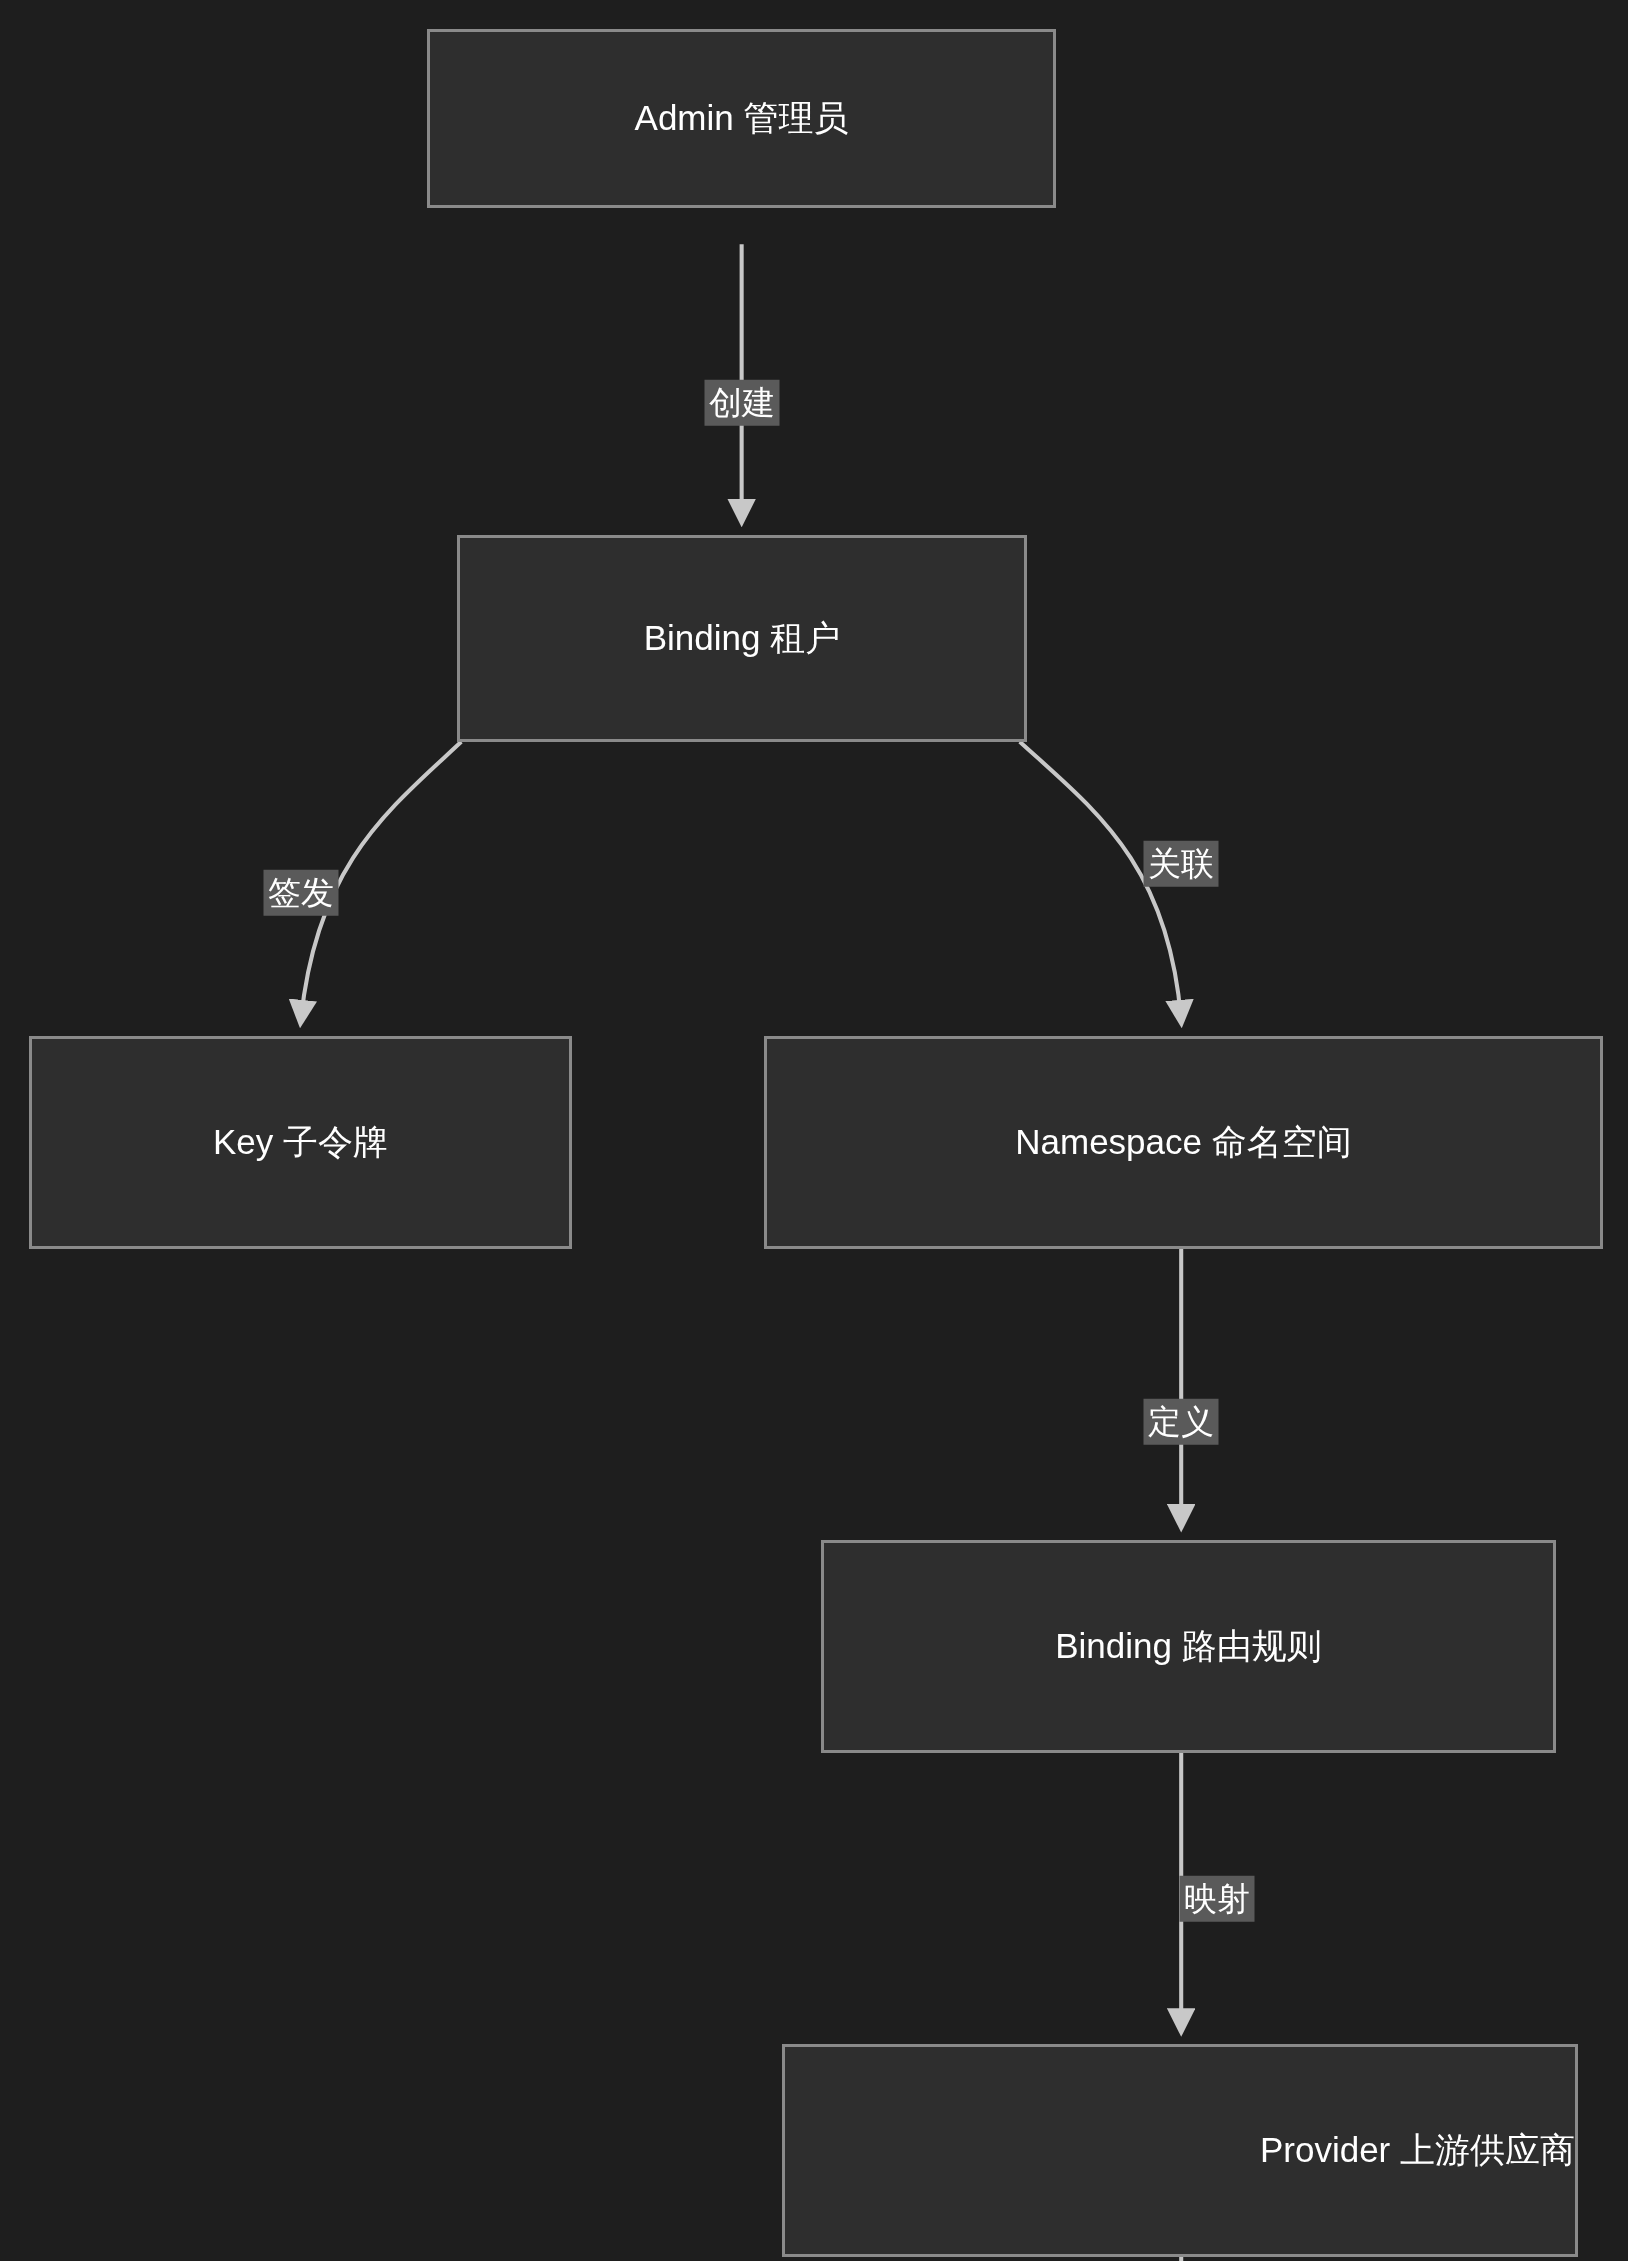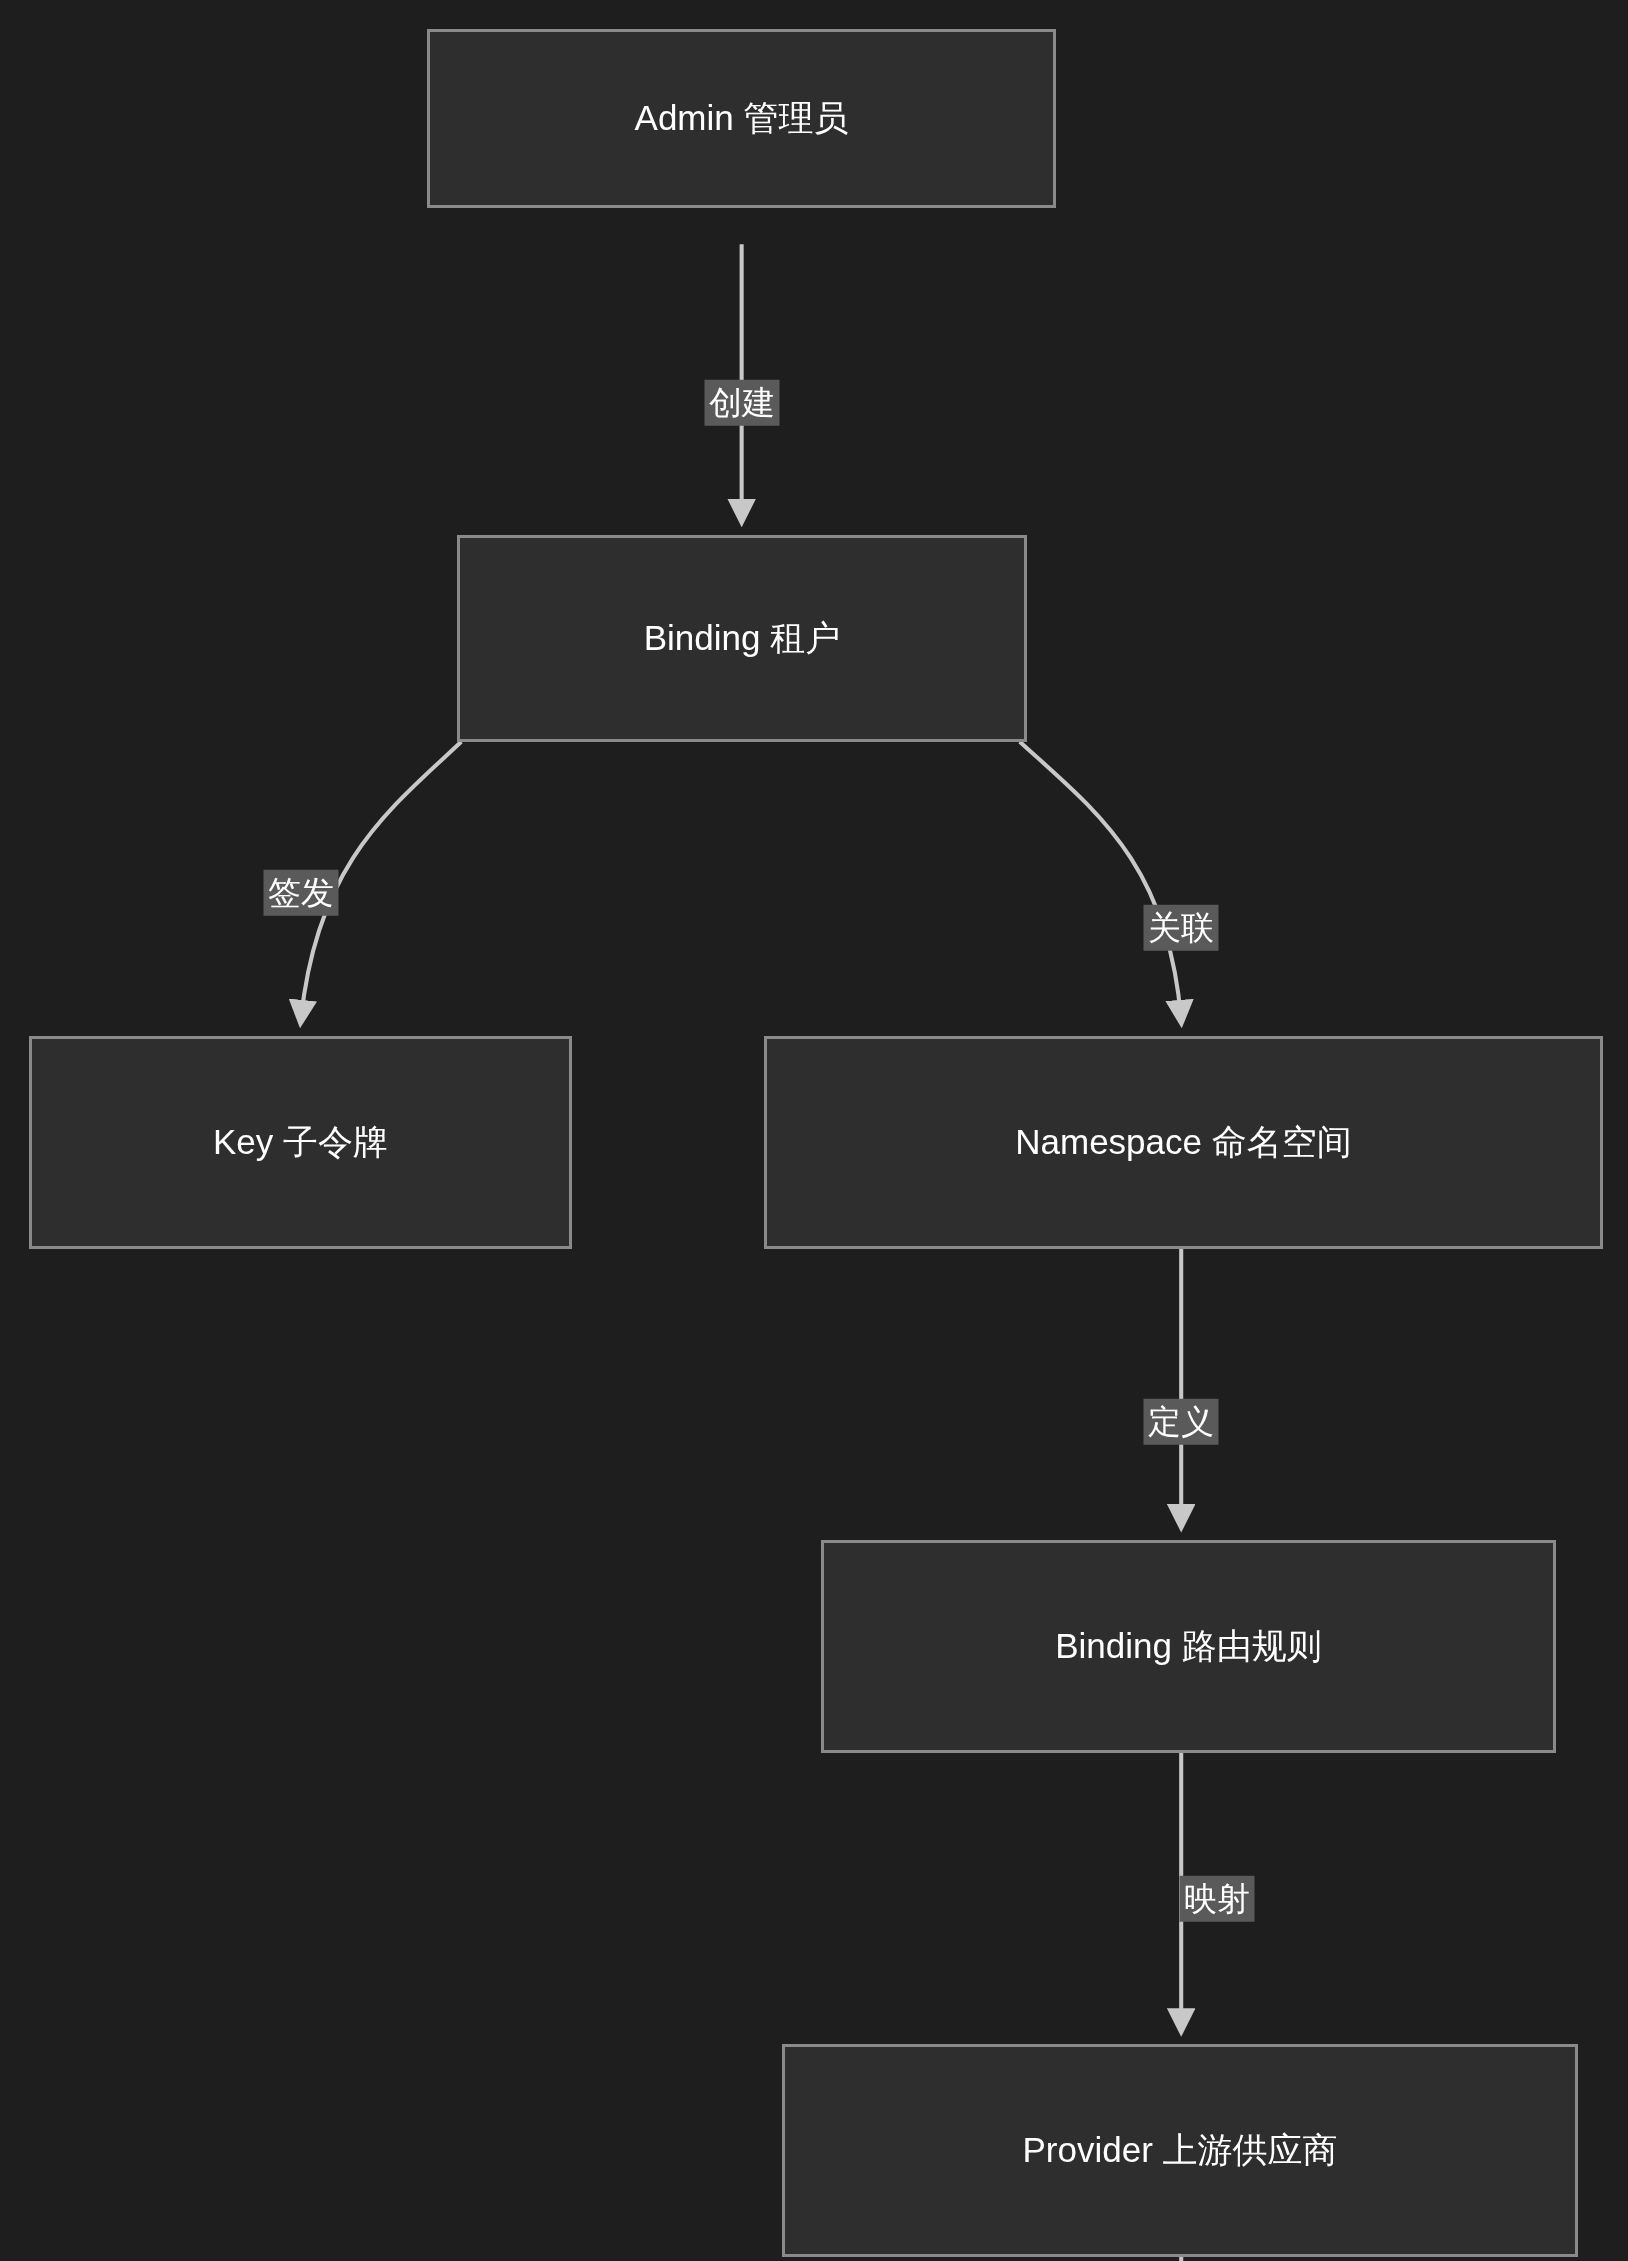--- a/index.html
+++ b/index.html
@@ -93,28 +93,28 @@
   </div>
 
   <div class="node" style="left:764px; top:1036px; width:839px; height:213px;">
     <span>Namespace 命名空间</span>
   </div>
 
   <div class="node" style="left:821px; top:1540px; width:735px; height:213px;">
     <span>Binding 路由规则</span>
   </div>
 
-  <div class="node" style="left:782px; top:2044px; width:796px; height:213px;">
+  <div class="node" style="left:782px; top:2044px; width:796px; height:213px;justify-content:flex-end;">
     <span>Provider 上游供应商</span>
   </div>
 
   <div class="edge-label" style="left:742px; top:403px;">创建</div>
 
   <div class="edge-label" style="left:301px; top:893px;">签发</div>
 
-  <div class="edge-label" style="left:1181px; top:928px;">关联</div>
+  <div class="edge-label" style="left:1181px; top:864px;">关联</div>
 
   <div class="edge-label" style="left:1181px; top:1395px;margin-top:27px;">定义</div>
 
   <div class="edge-label" style="left:1181px; top:1899px;margin-left:36px;">映射</div>
 
 </div>
 
 
 </body></html>

